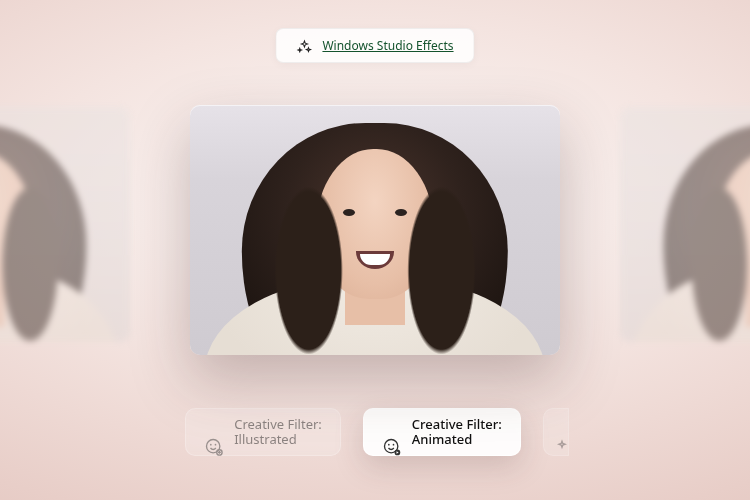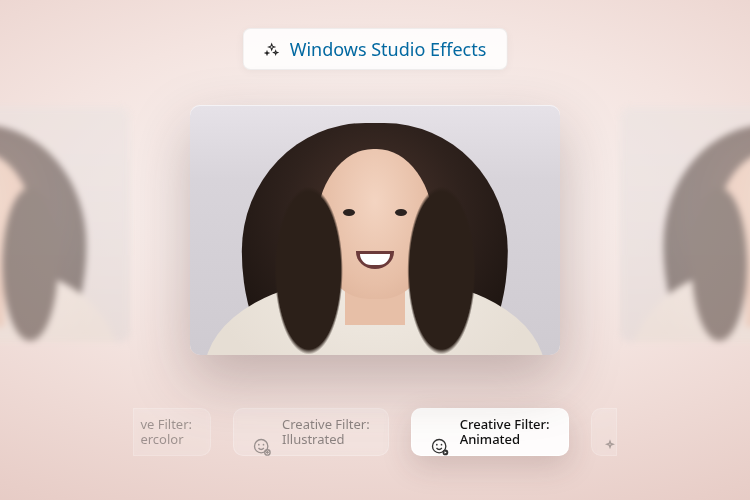--- a/index.html
+++ b/index.html
@@ -26,23 +26,24 @@
     display: flex;
     align-items: center;
     gap: 10px;
     box-shadow: 0 2px 8px rgba(0,0,0,0.04);
   }
   .header-pill .sparkle {
     width: 16px; height: 16px;
     color: #222;
   }
   .header-pill .label {
-    font-size: 18px;
-    color: #0369a1;
+    font-size: 12px;
+    color: #14532d;
     font-weight: 400;
+    text-decoration: underline;
   }
 
   
   .preview-row {
     position: absolute;
     top: 95px;
     left: 0; right: 0;
     height: 270px;
     display: flex;
     align-items: center;
@@ -237,24 +238,20 @@
       <div class="neck"></div>
       <div class="face"></div>
       <div class="hair-front"></div>
 
     </div>
   </div>
 </div>
 
 <div class="chip-row">
 
-  <div class="chip edge cut-left">
-    <span>ve Filter:
-ercolor</span>
-  </div>
 
   <div class="chip dim">
     <span class="icon">
       <svg viewBox="0 0 24 24" fill="none" stroke="currentColor" stroke-width="1.6">
         <circle cx="11" cy="11" r="8"></circle>
         <circle cx="8.2" cy="9.2" r="1" fill="currentColor" stroke="none"></circle>
         <circle cx="13.8" cy="9.2" r="1" fill="currentColor" stroke="none"></circle>
         <path d="M7.8 13.2c1 1.2 2.2 1.8 3.2 1.8s2.2-.6 3.2-1.8"></path>
         <circle cx="18.5" cy="18.5" r="3.2"></circle>
         <path d="M18.5 16.8v3.4M16.8 18.5h3.4"></path>

